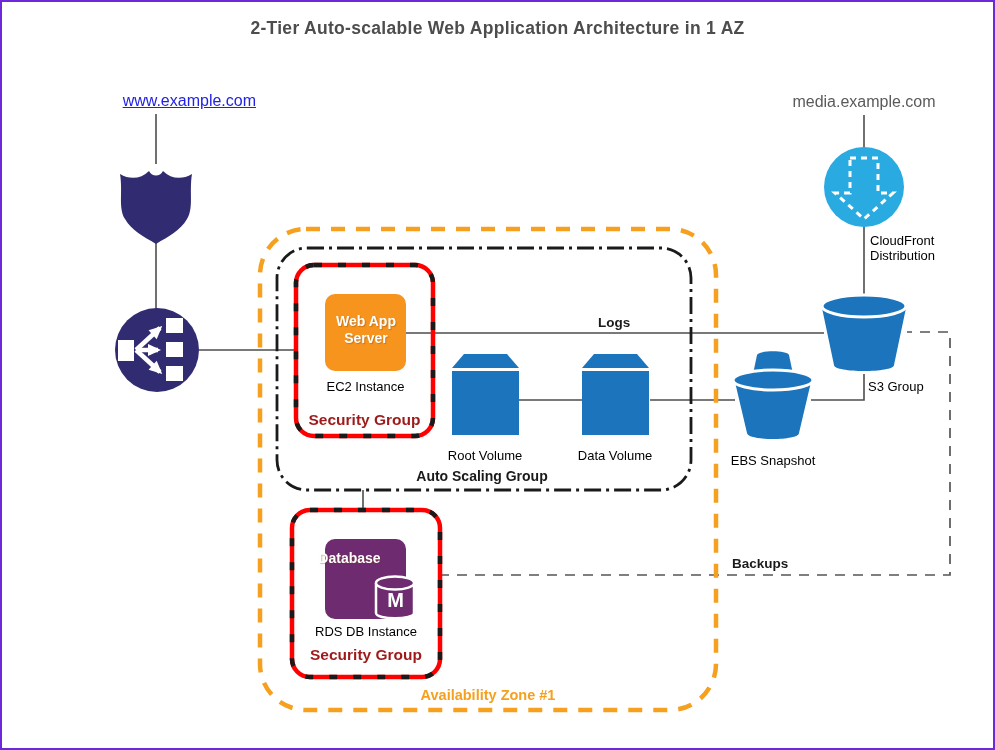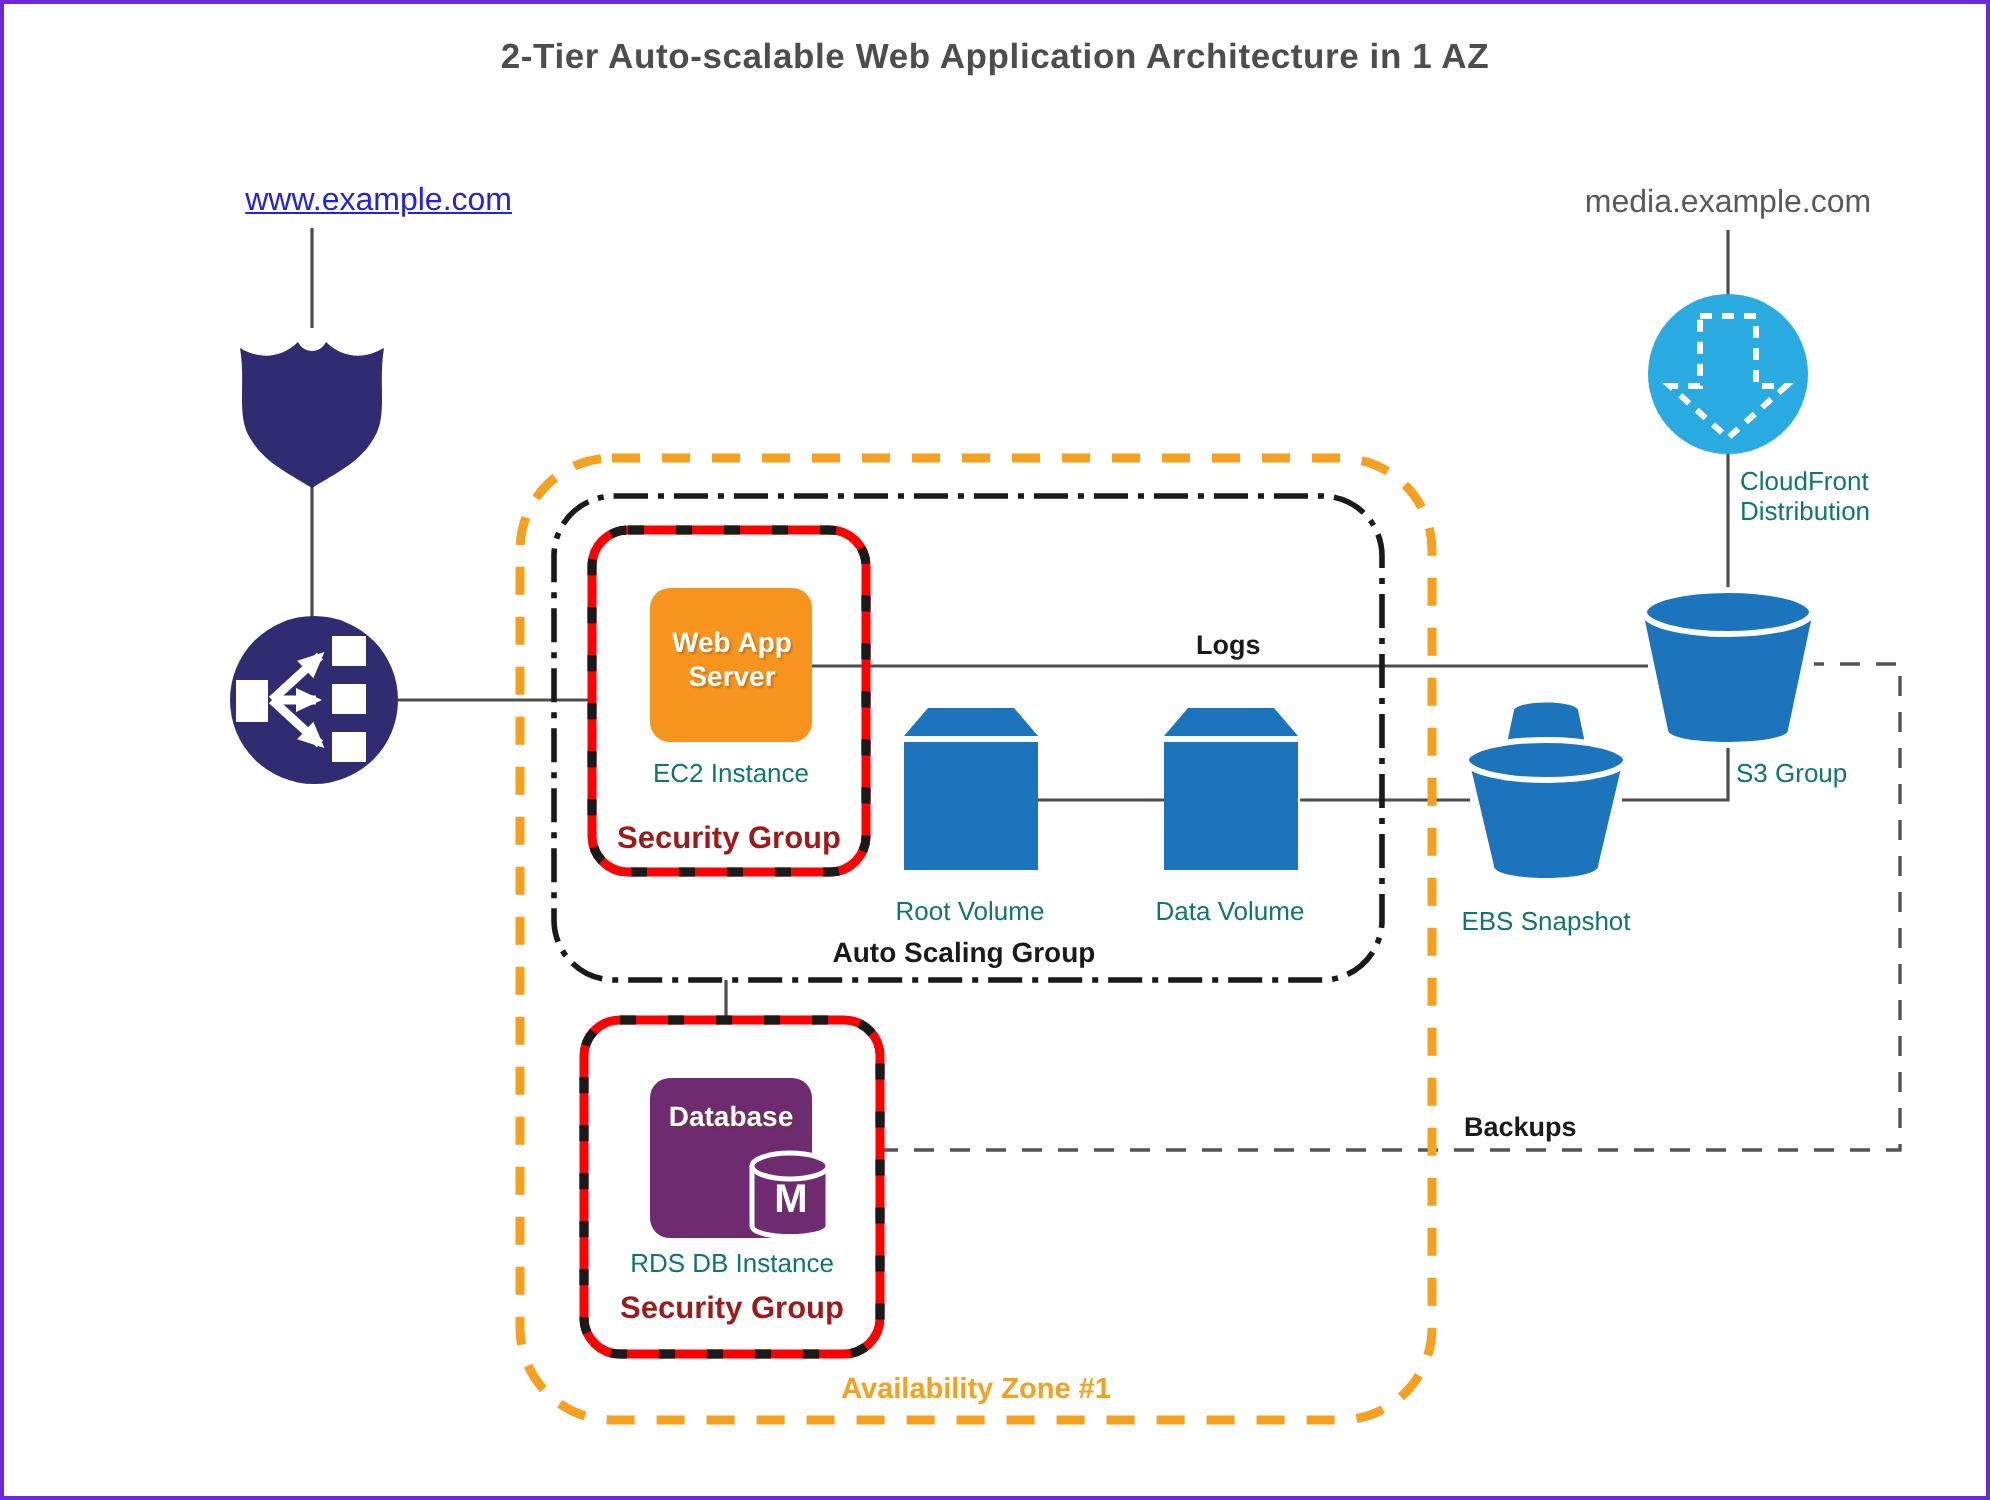--- a/index.html
+++ b/index.html
@@ -7,21 +7,21 @@
     position:relative;
     width:995px;height:750px;
     box-sizing:border-box;
     border:2px solid #6d28d9;
     background:#fff;
     font-family:Liberation Sans, sans-serif;
     overflow:hidden;
     padding-left:14px;
   }
   svg.layer{position:absolute;left:0;top:0;}
-  .lbl{position:absolute;color:#0f766e;font-size:13px;line-height:15px;white-space:pre-line;}
+  .lbl{position:absolute;color:#000000;font-size:13px;line-height:15px;white-space:pre-line;}
   .lbl.center{text-align:center;}
   .title{
     position:absolute;left:0;top:16px;width:100%;
     text-align:center;font-weight:bold;font-size:17.5px;color:#4d4d4d;
     letter-spacing:0.3px;
   }
   .link{
     position:absolute;left:54px;top:90px;width:200px;text-align:right;
     color:var(--link_blue);text-decoration:underline;font-size:16px;cursor:pointer;
   }
@@ -155,21 +155,21 @@
 
   <div class="lbl center" style="left:558px;top:446px;width:110px;">Data Volume</div>
 
   <div class="boxtext" style="left:323px;top:311px;width:82px;">Web App
 Server</div>
 
   <div class="lbl center" style="left:295px;top:377px;width:137px;">EC2 Instance</div>
 
   <div class="lbl center sg-label" style="left:294px;top:410px;width:137px;">Security Group</div>
 
-  <div class="boxtext" style="left:323px;top:548px;width:81px;text-align:center;">Database</div>
+  <div class="boxtext" style="left:307px;top:548px;width:81px;text-align:center;">Database</div>
 
   <div class="m-letter">M</div>
 
   <div class="lbl center" style="left:293px;top:622px;width:142px;">RDS DB Instance</div>
 
   <div class="lbl center sg-label" style="left:290px;top:645px;width:148px;">Security Group</div>
 
   <div class="lbl center asg-label" style="left:380px;top:467px;width:200px;">Auto Scaling Group</div>
 
   <div class="lbl center az-label" style="left:386px;top:686px;width:200px;">Availability Zone #1</div>

